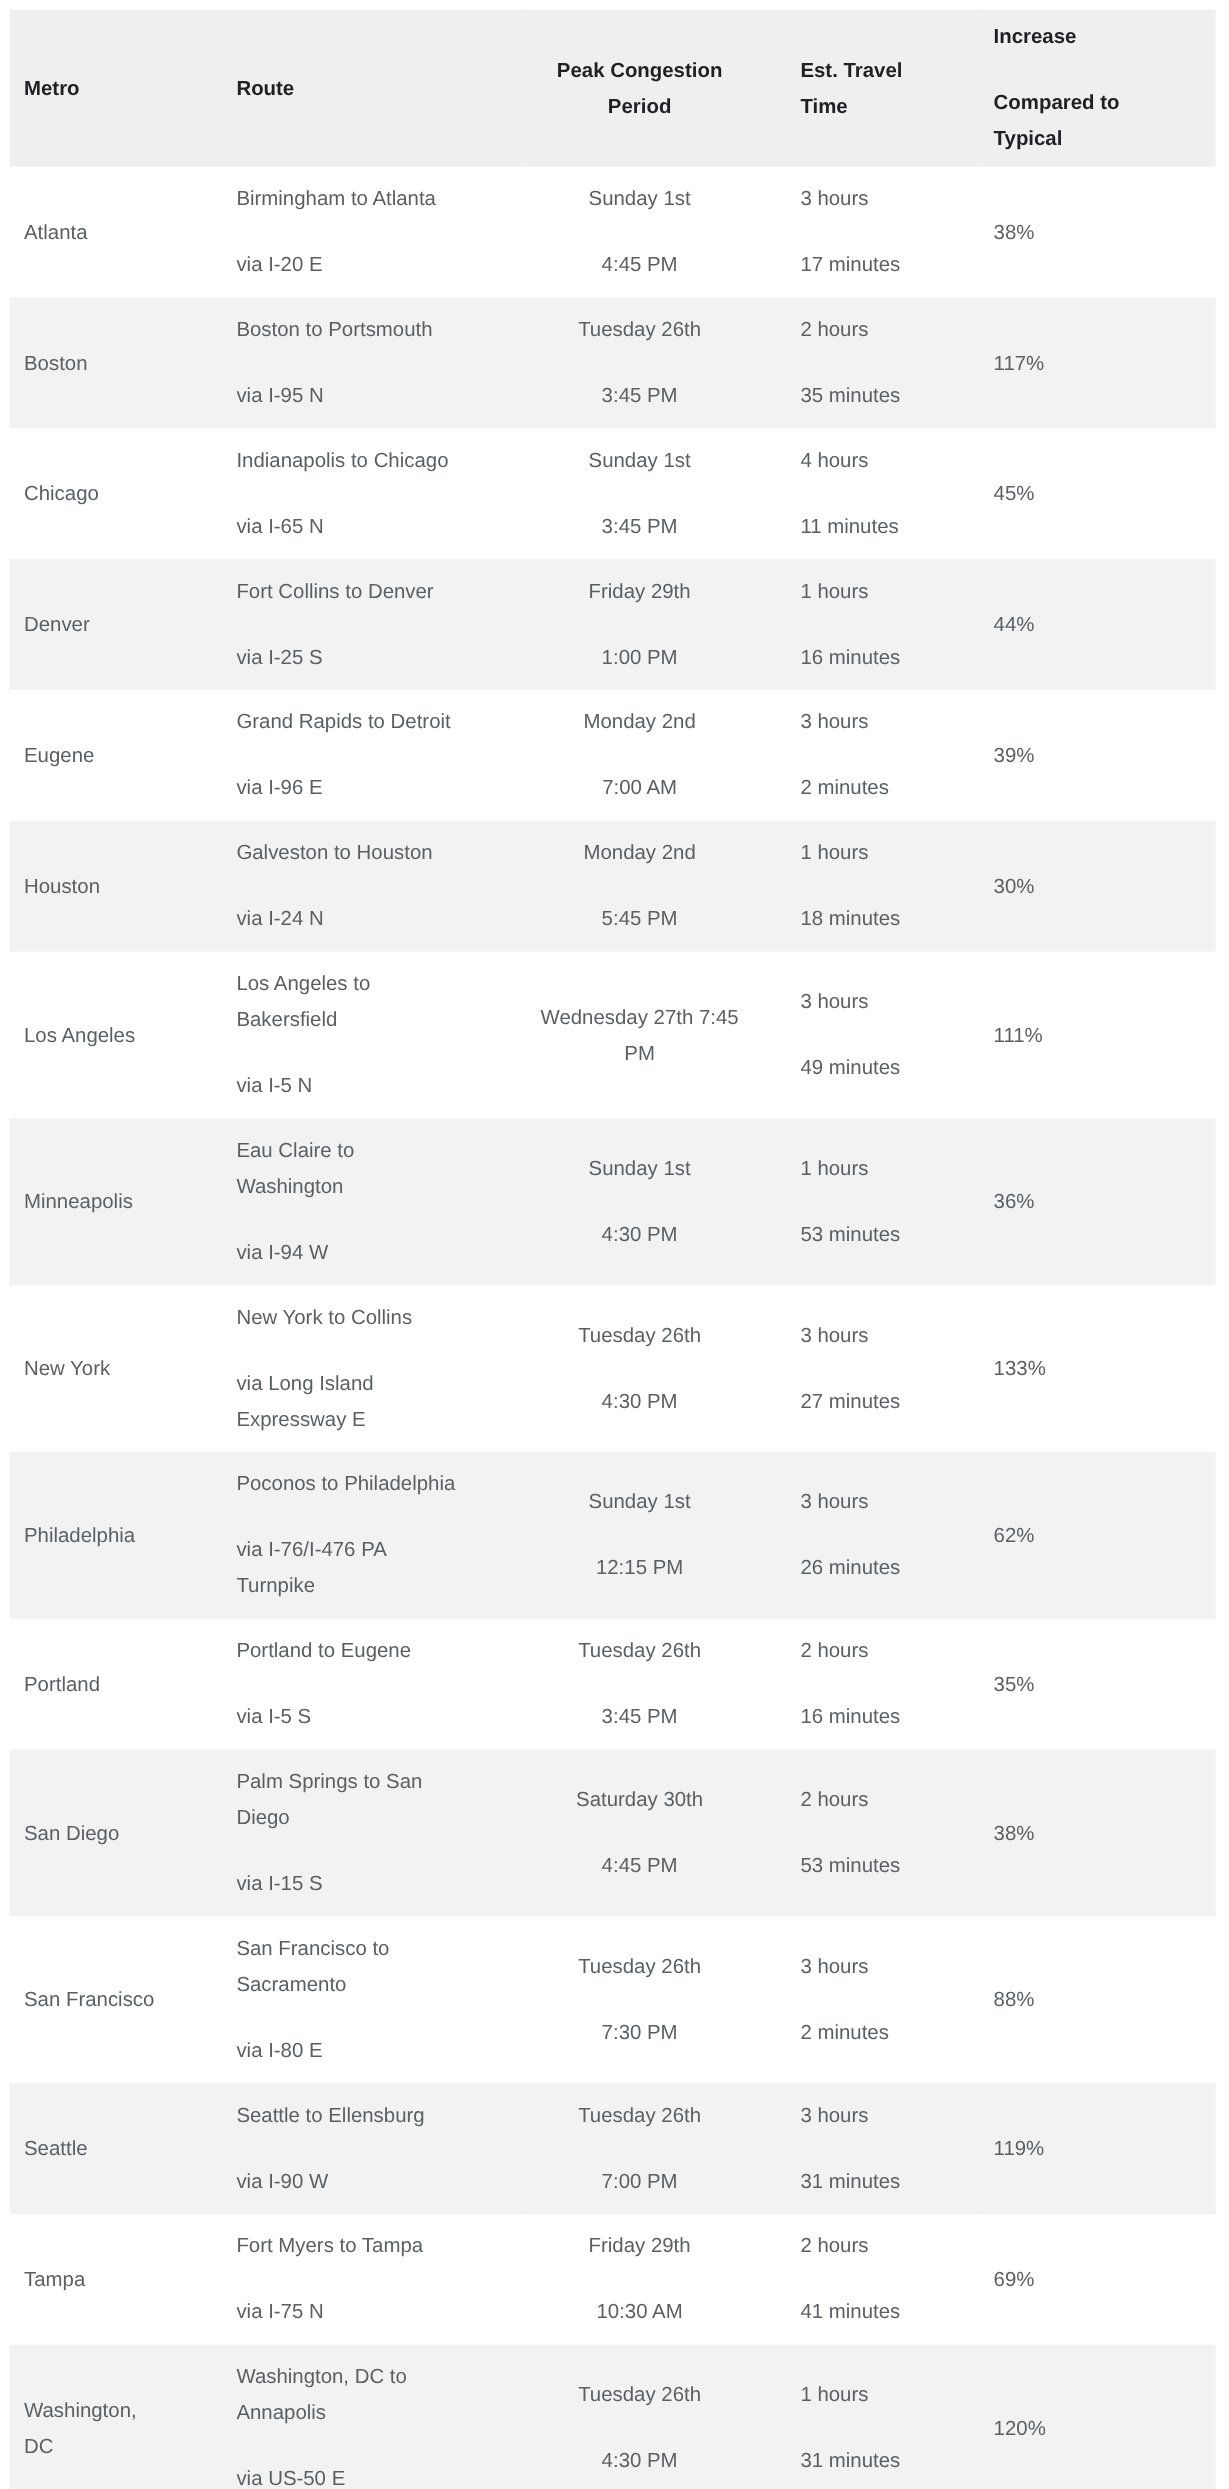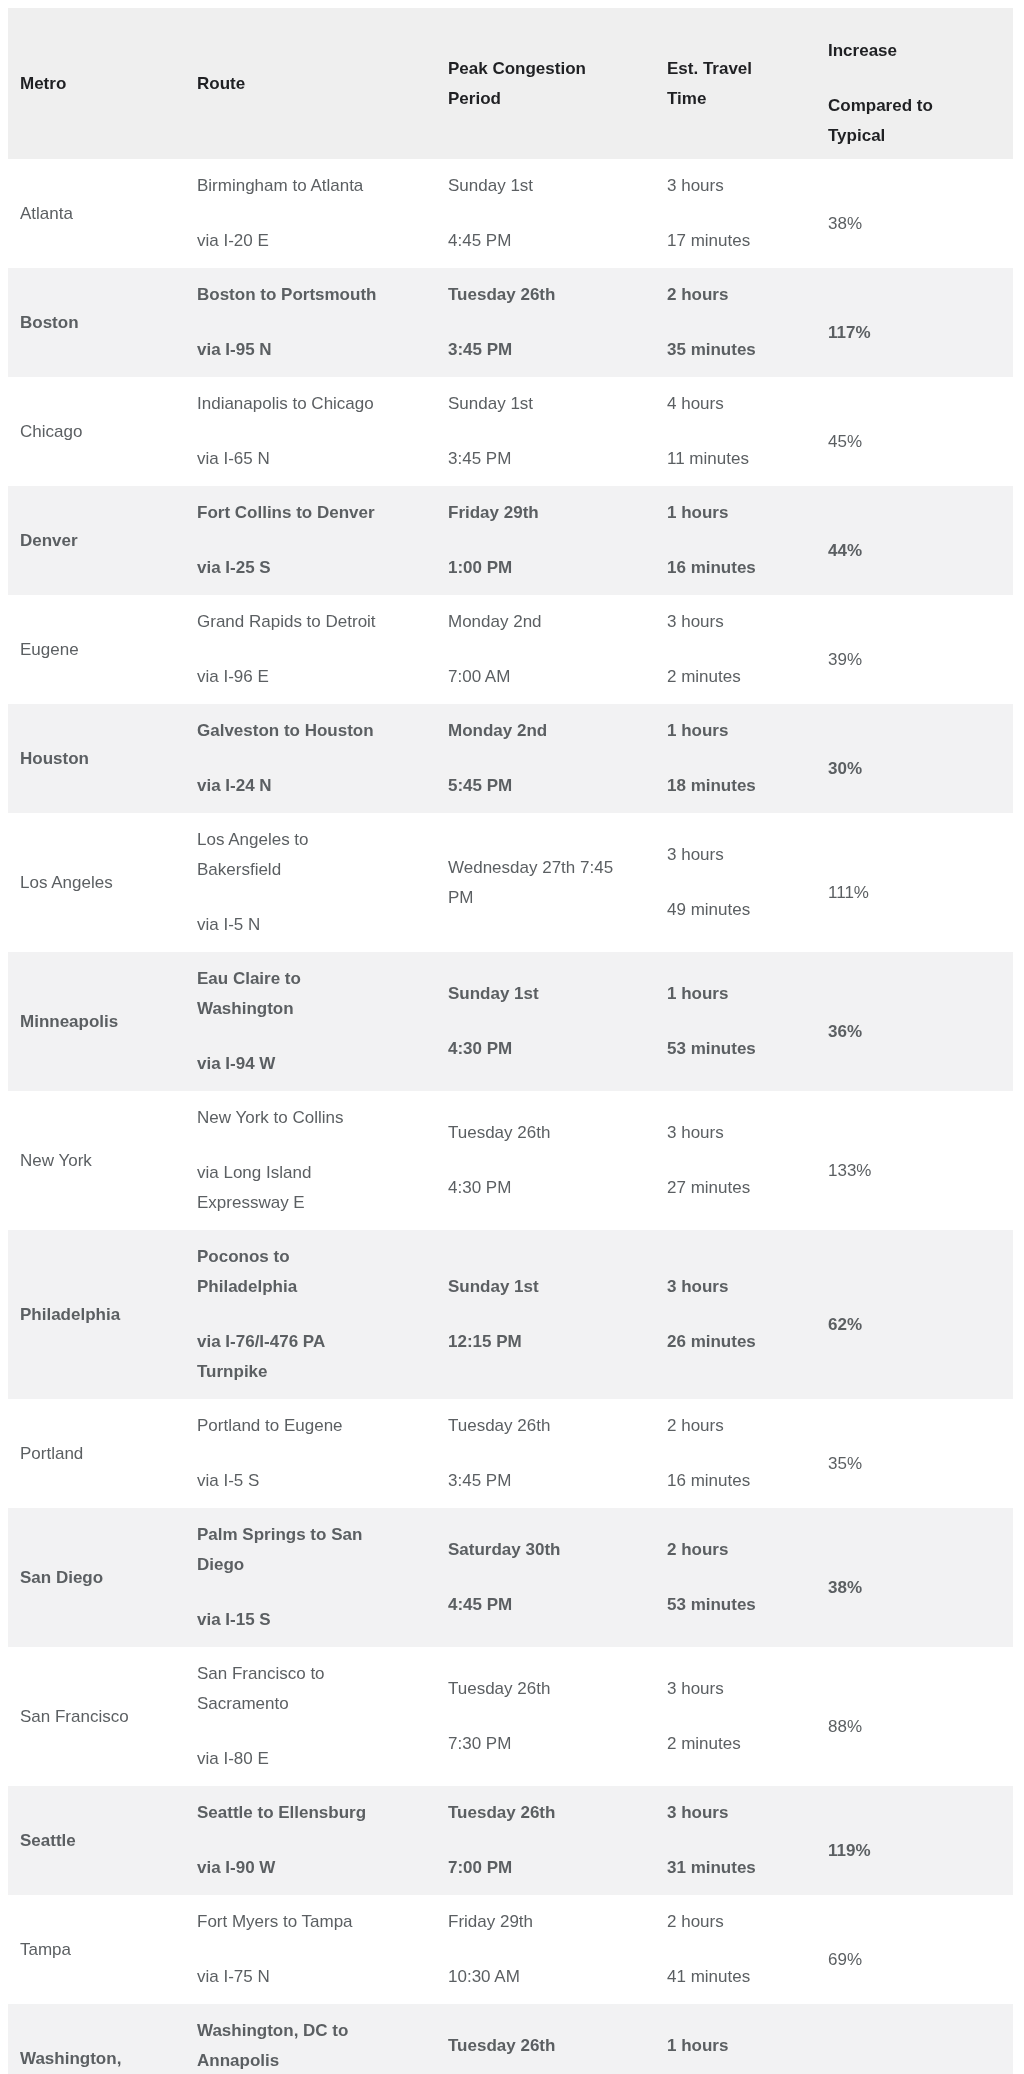--- a/index.html
+++ b/index.html
@@ -25,40 +25,40 @@
     vertical-align: middle;
     text-align: left;
     padding: 12px 8px 12px 12px;
     font-weight: normal;
   }
   thead th {
     background: var(--header-bg, #efefef);
     padding-top: 8px;
     padding-bottom: 8px;
   }
-  tbody tr.alt td { background: var(--row-alt-bg, #f2f2f3); font-weight: bold; }
+  tbody tr.alt td { background: var(--row-alt-bg, #f2f2f3); }
 
   th p, td p {
     margin: 0 0 25px 0;
     font-size: 17px;
     line-height: 30px;
     color: var(--body-text, #5b5f62);
   }
   th p:last-child, td p:last-child { margin-bottom: 0; }
   th p {
     color: var(--header-text, #1f2023);
     font-weight: 700;
   }
 
   
   .c-metro    p { max-width: 114px; }
   .c-route    p { max-width: 184px; }
-  .c-period   p { max-width: 170px; }
+  .c-period   p { max-width: 170px; text-align: center; }
   .c-time     p { max-width: 118px; }
-  .c-increase p { max-width: 120px; margin-top: 20px; }
+  .c-increase p { max-width: 120px; }
 </style>
 </head>
 <body style="background: rgb(255, 255, 255);">
 
 <div class="page">
   <table class="congestion">
     <colgroup>
       <col class="w-metro">
         <col class="w-route">
         <col class="w-period">

